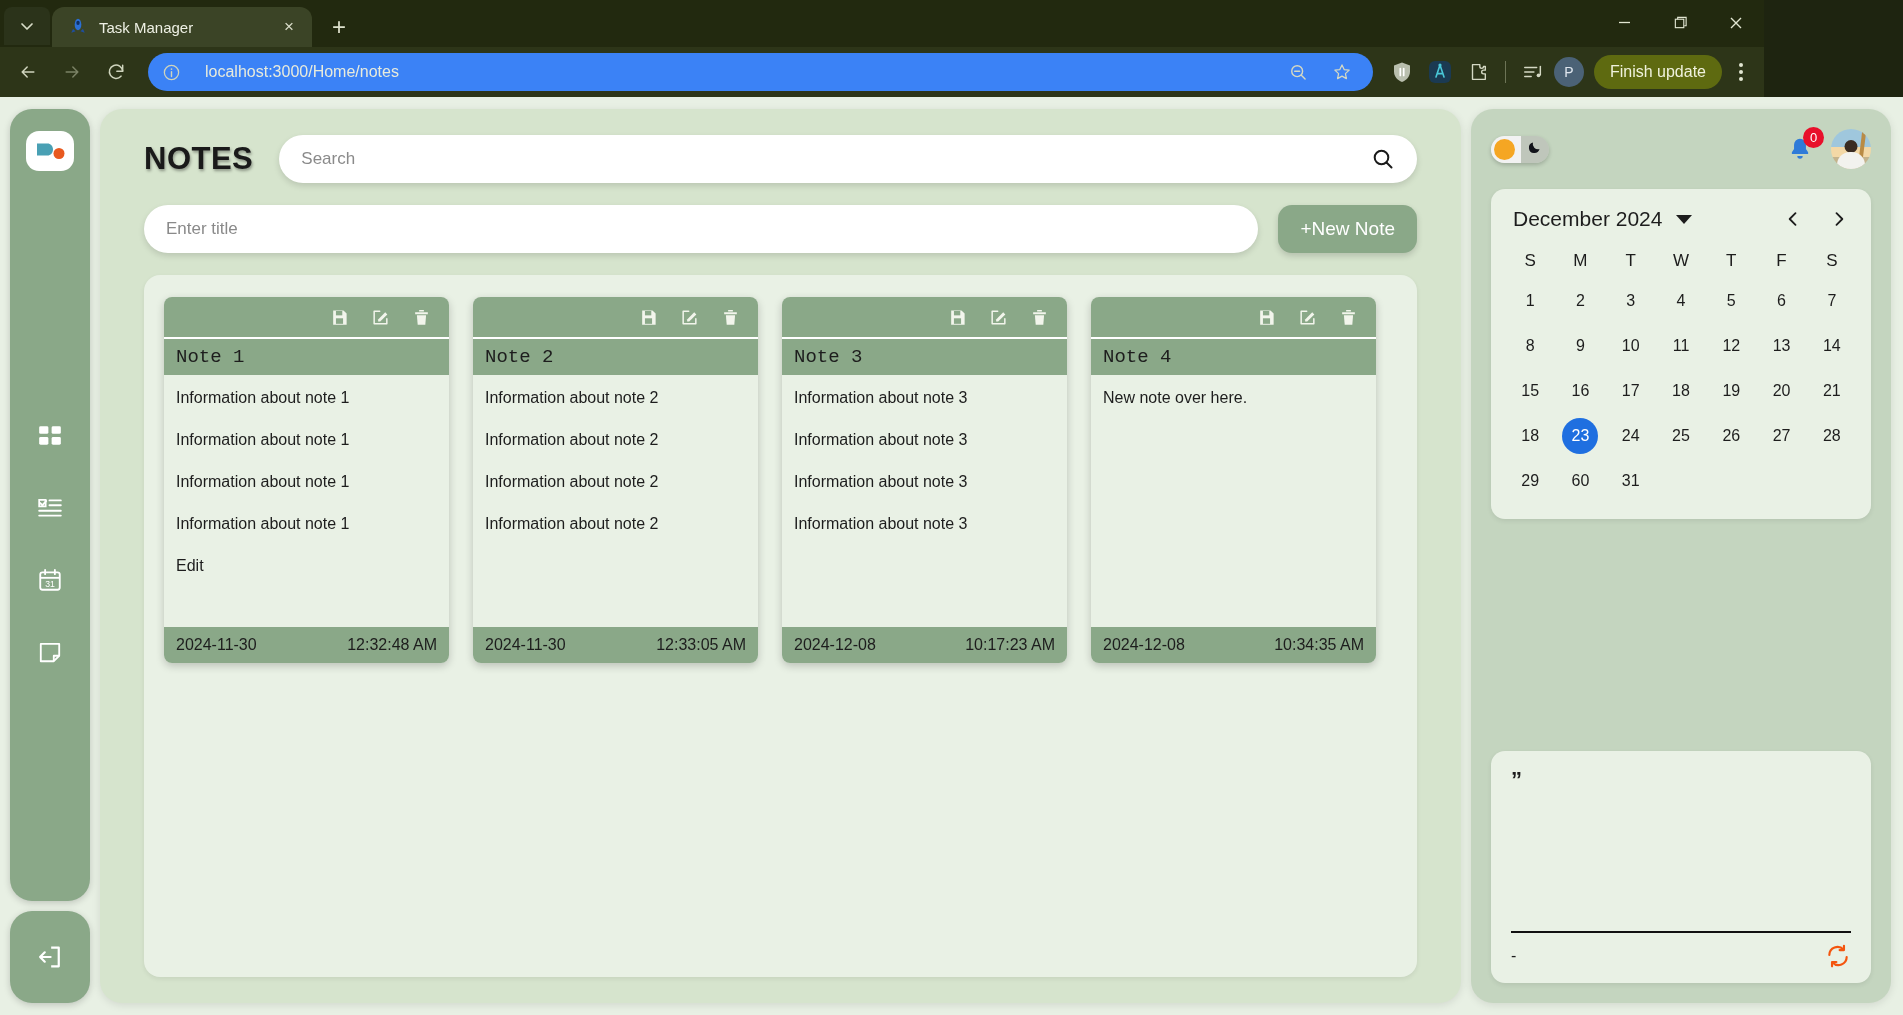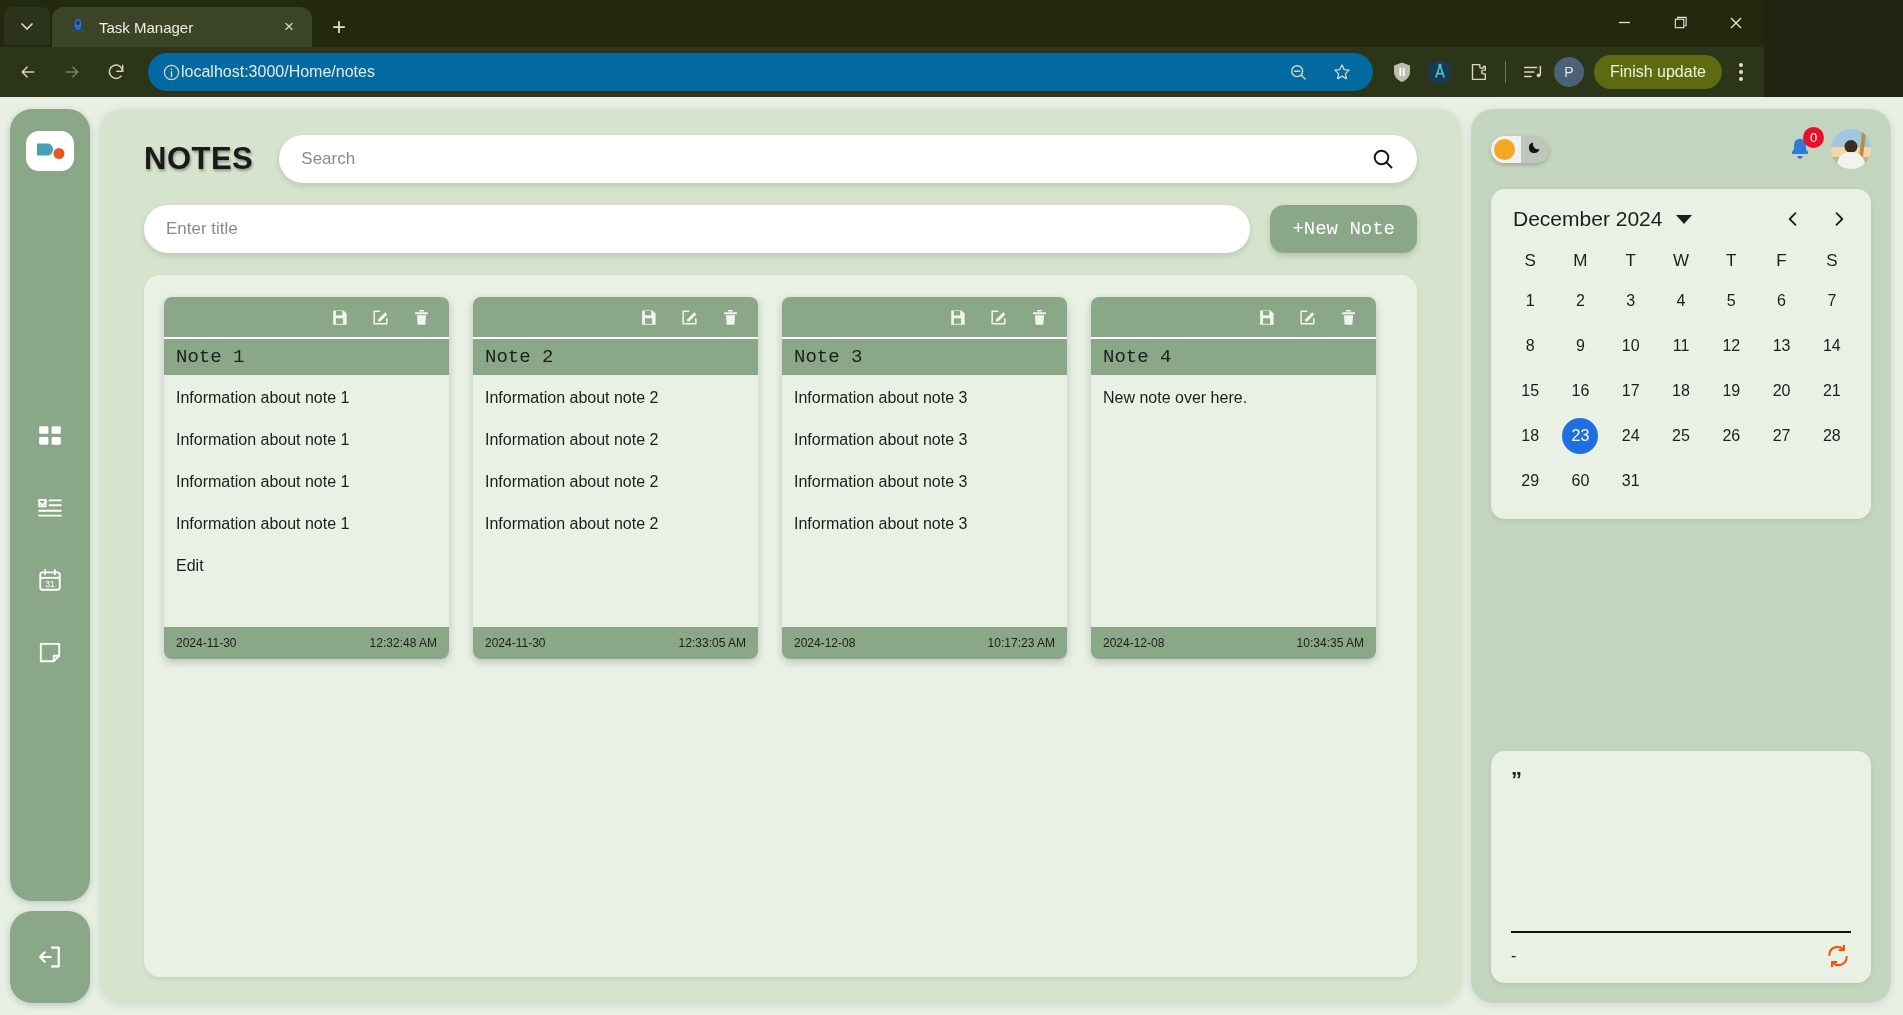--- a/index.html
+++ b/index.html
@@ -56,23 +56,23 @@
     height: 50px; background: #2d3518;
     display: flex; align-items: center; gap: 4px; padding: 0 8px;
   }
   .nav-btn {
     width: 40px; height: 40px; border-radius: 50%;
     display: flex; align-items: center; justify-content: center;
     color: #cfd4bd; font-size: 19px;
   }
   .nav-btn.disabled { color: #7b8265; }
   .omnibox {
-    flex: 1; height: 38px; background: #0369a1; border-radius: 19px;
+    flex: 1; height: 38px; background: #3b82f6; border-radius: 19px;
     display: flex; align-items: center; padding: 0 14px; margin: 0 8px;
-    gap: 0; position: relative;
+    gap: 24px; position: relative;
   }
   .omnibox-url { color: #e8ebdc; font-size: 16px; flex: 1; }
   .omni-icons { display: flex; align-items: center; gap: 10px; }
   .tb-icon {
     width: 34px; height: 34px; display: flex; align-items: center;
     justify-content: center; color: #d5d9c4; border-radius: 50%;
   }
   .tb-sep { width: 1px; height: 22px; background: #6d7456; margin: 0 6px; }
   .profile-chip {
     width: 30px; height: 30px; border-radius: 50%; background: #4b6276;
@@ -152,21 +152,21 @@
   .title-input {
     flex: 1; height: 48px; background: #fff; border-radius: 26px;
     border: 0; outline: none; padding: 0 22px; font-size: 17px;
     color: #0f172a; font-family: inherit;
     box-shadow: 0 3px 6px rgba(0,0,0,.13);
   }
   .title-input::placeholder { color: #8a8a8a; }
   .new-note-btn {
     height: 48px; background: #8aa888; color: #fff; border: 0;
     border-radius: 14px; padding: 0 22px; font-size: 19px;
-    font-family: Liberation Mono, monospace; box-shadow: 0 3px 6px rgba(0,0,0,.16);
+    font-family: Liberation Sans, sans-serif; box-shadow: 0 3px 6px rgba(0,0,0,.16);
     white-space: nowrap;
   }
 
   .notes-panel {
     margin-top: 22px; flex: 1; background: #e9f1e5;
     border-radius: 16px; padding: 22px 20px;
     display: flex; gap: 24px; align-items: flex-start;
     overflow: hidden;
     box-shadow: 0 2px 5px rgba(0,0,0,.07);
   }
@@ -188,21 +188,21 @@
     padding: 7px 12px; font-size: 19px; color: #1d1d1d; font-family: Liberation Mono, monospace;
   }
   .note-body {
     background: #e9f1e5; padding: 14px 12px 8px;
     min-height: 252px; display: flex; flex-direction: column; gap: 24px;
   }
   .note-line { font-size: 16px; color: #1d1d1d; }
   .note-foot {
     background: #8aa888; padding: 9px 12px;
     display: flex; justify-content: space-between;
-    font-size: 12px; color: #1d1d1d;
+    font-size: 16px; color: #1d1d1d;
   }
 
   
   .right {
     width: 420px; flex: 0 0 420px; background: #c4d5bf;
     border-radius: 22px; padding: 20px;
     display: flex; flex-direction: column;
     box-shadow: 0 2px 8px rgba(0,0,0,.10);
   }
   .right-top { display: flex; align-items: center; justify-content: space-between; }

